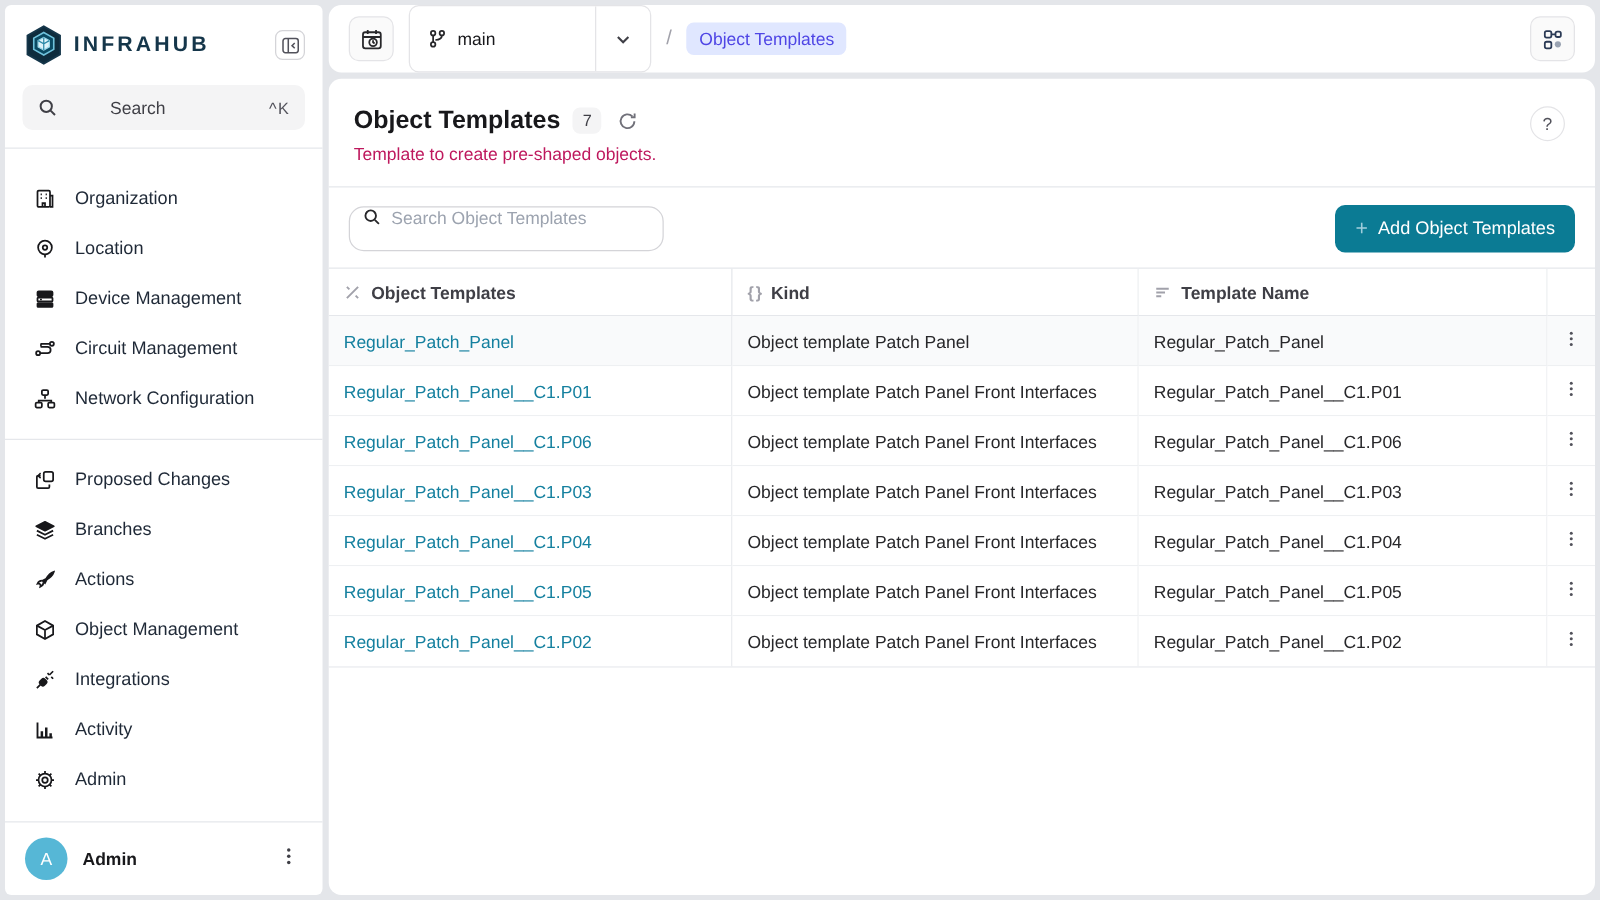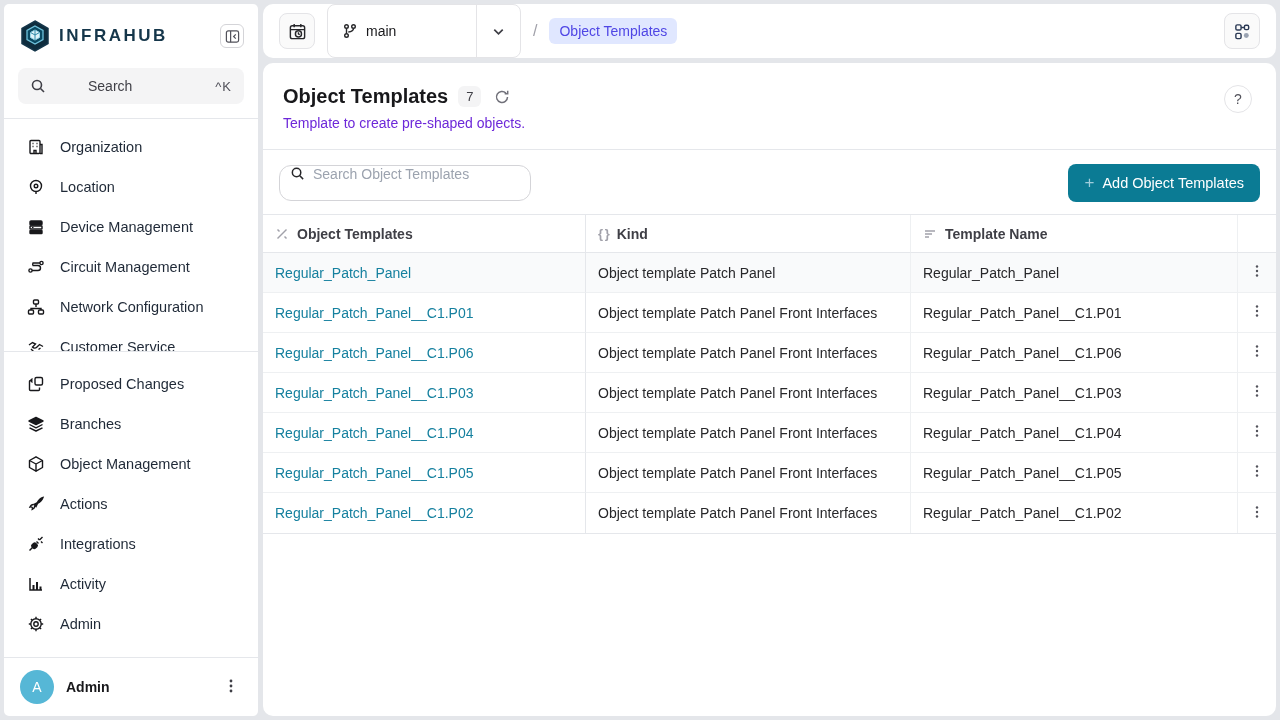--- a/index.html
+++ b/index.html
@@ -25,21 +25,21 @@
     display:flex; align-items:center; justify-content:center; cursor:pointer; color:#52525b;
   }
   .search-box {
     margin:4px 14px 14px 14px; background:#f4f4f5; border-radius:8px; height:36px;
     display:flex; align-items:center; padding:0 12px; color:#52525b; cursor:pointer;gap:32px;
   }
   .search-box .label { flex:1; margin-left:10px; color:#3f3f46; }
   .search-box .kbd { color:#52525b; font-size:13px; letter-spacing:1px; }
   .nav-scroll {
     border-top:1px solid #e5e7eb; border-bottom:1px solid #e5e7eb;
-    height:234px; overflow:hidden; padding-top:8px;
+    height:234px; overflow:hidden; padding-top:20px;
   }
   .nav-bottom { padding-top:12px; flex:1; }
   .nav-item {
     display:flex; align-items:center; height:40px; padding:0 16px; cursor:pointer;
     color:#1f2937; border-radius:8px; margin:0 6px;
   }
   .nav-item .ic { width:20px; height:20px; margin-right:14px; color:#18181b; display:flex; align-items:center; justify-content:center; }
   .nav-item .lbl { font-size:14.5px; }
   .user-row {
     border-top:1px solid #e5e7eb; display:flex; align-items:center;
@@ -79,21 +79,21 @@
     padding:22px 24px 18px 20px; border-bottom:1px solid #e5e7eb;
     display:flex; align-items:flex-start;
   }
   .title-block { flex:1; }
   .title-row { display:flex; align-items:center; gap:10px; }
   .page-title { font-size:20px; font-weight:700; color:#18181b; }
   .count-badge {
     background:#f4f4f5; color:#3f3f46; font-size:13px; border-radius:6px; padding:3px 8px;
   }
   .refresh-btn { background:none; border:none; cursor:pointer; color:#71717a; display:flex; padding:2px; }
-  .subtitle { margin-top:7px; color:#6d28d9; font-size:14px; }
+  .subtitle { margin-top:7px; color:#be185d; font-size:14px; }
   .help-btn {
     width:28px; height:28px; border-radius:50%; border:1px solid #e4e4e7; background:#fff;
     color:#52525b; font-size:14px; cursor:pointer;
   }
 
   .toolbar { display:flex; align-items:center; padding:14px 16px 12px 16px; }
   .obj-search {
     display:flex; align-items:flex-start; gap:8px; width:252px; height:36px;
     border:1px solid #d4d4d8; border-radius:12px; padding:0 10px; color:#18181b;
   }
@@ -243,35 +243,35 @@
           <svg width="18" height="18" viewBox="0 0 18 18" fill="none" stroke="currentColor" stroke-width="1.4" stroke-linejoin="round">
             <path d="M9 2.5 L16 6 L9 9.5 L2 6 Z" fill="currentColor"></path>
             <path d="M2.5 9.5 L9 12.8 L15.5 9.5"></path>
             <path d="M2.5 12.8 L9 16 L15.5 12.8"></path>
           </svg>
         </span>
         <span class="lbl">Branches</span>
       </div>
       <div class="nav-item">
         <span class="ic">
+          <svg width="18" height="18" viewBox="0 0 18 18" fill="none" stroke="currentColor" stroke-width="1.4">
+            <path d="M10 8 c2-3.5 4.5-5 6-5.5 -0.5 1.5-2 4-5.5 6 l-1.5 3 -2-2 3-1.5 Z" fill="currentColor"></path>
+            <path d="M6.5 9.5 c-1.5 0 -2.8 0.8 -3.5 2.5 1 -0.3 1.6 -0.2 2 0.3 0.5 0.4 0.6 1 0.3 2 1.7 -0.7 2.5 -2 2.5 -3.5"></path>
+          </svg>
+        </span>
+        <span class="lbl">Actions</span>
+      </div>
+      <div class="nav-item">
+        <span class="ic">
           <svg width="18" height="18" viewBox="0 0 18 18" fill="none" stroke="currentColor" stroke-width="1.4" stroke-linejoin="round">
             <path d="M9 1.8 L15.5 5.5 V12.5 L9 16.2 L2.5 12.5 V5.5 Z"></path>
             <path d="M9 9 V16.2 M2.5 5.5 L9 9 L15.5 5.5"></path>
           </svg>
         </span>
         <span class="lbl">Object Management</span>
-      </div>
-      <div class="nav-item">
-        <span class="ic">
-          <svg width="18" height="18" viewBox="0 0 18 18" fill="none" stroke="currentColor" stroke-width="1.4">
-            <path d="M10 8 c2-3.5 4.5-5 6-5.5 -0.5 1.5-2 4-5.5 6 l-1.5 3 -2-2 3-1.5 Z" fill="currentColor"></path>
-            <path d="M6.5 9.5 c-1.5 0 -2.8 0.8 -3.5 2.5 1 -0.3 1.6 -0.2 2 0.3 0.5 0.4 0.6 1 0.3 2 1.7 -0.7 2.5 -2 2.5 -3.5"></path>
-          </svg>
-        </span>
-        <span class="lbl">Actions</span>
       </div>
       <div class="nav-item">
         <span class="ic">
           <svg width="18" height="18" viewBox="0 0 18 18" fill="none" stroke="currentColor" stroke-width="1.4">
             <path d="M2.5 15.5 l3 -3"></path>
             <rect x="5" y="8.5" width="5" height="4.5" rx="1.5" transform="rotate(-45 7.5 10.75)" fill="currentColor"></rect>
             <path d="M9.5 6.5 l2 2 M11 3.5 l1.5 1.5 M14 6.5 l1.5 1.5 M12.5 5 l3 -3"></path>
           </svg>
         </span>
         <span class="lbl">Integrations</span>

